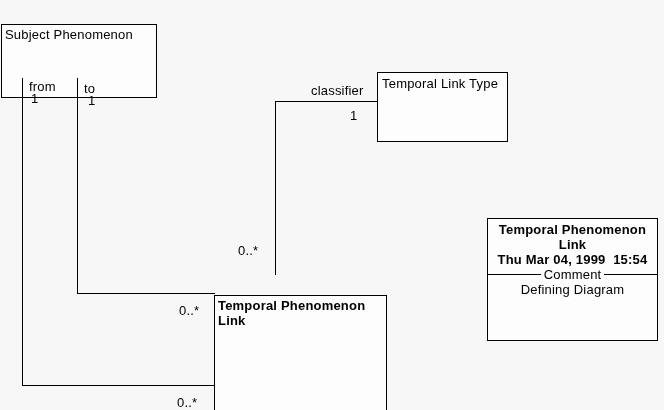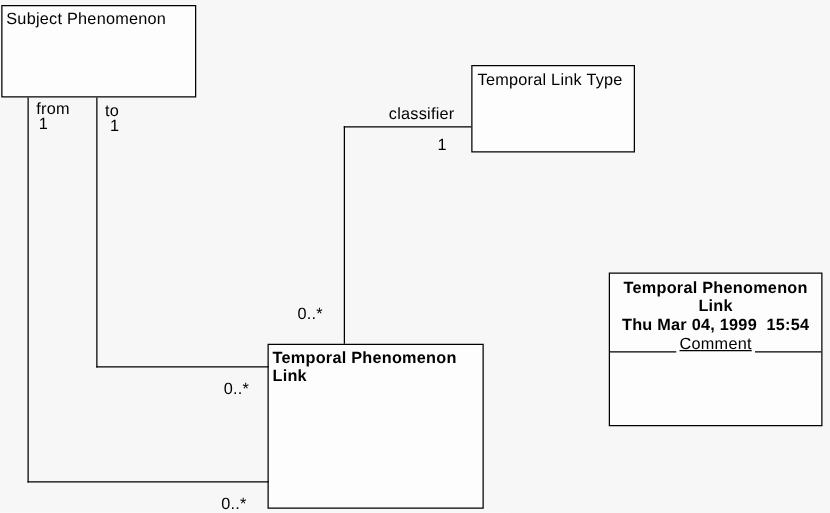--- a/index.html
+++ b/index.html
@@ -16,20 +16,21 @@
 
   .cls-box {
     position: absolute;
     box-sizing: border-box;
     border: 1px solid #000;
     background: #fdfdfd;
     font-size: 13px;
     letter-spacing: 0.2px;
     line-height: 15px;
     padding: 2px 3px;
+    margin-top: 20px;
   }
   .cls-box.bold-title { font-weight: bold; }
 
   .hline, .vline { position: absolute; background: #000; }
   .hline { height: 1px; }
   .vline { width: 1px; }
 
   .lbl {
     position: absolute;
     font-size: 13px;
@@ -53,23 +54,22 @@
     text-align: center;
     padding-top: 3px;
   }
   .cb-line {
     line-height: 15px;
     white-space: pre-wrap;
   }
   .cb-line.bold { font-weight: bold; }
   .cb-sep {
     display: flex;
-    align-items: flex-end;
+    align-items: center;
     height: 15px;
-    text-decoration: underline;
   }
   .cb-sep .sep-line {
     flex: 1;
     height: 1px;
     background: #000;
   }
   .cb-sep .sep-label {
     padding: 0 3px;
     line-height: 15px;
   }
@@ -110,15 +110,16 @@
   <span class="lbl" style="left:238px; top:244px;">0..*</span>
 
   <div class="comment-box">
     <div class="cb-line bold">Temporal Phenomenon Link</div>
     <div class="cb-line bold">Thu Mar 04, 1999  15:54</div>
     <div class="cb-sep">
       <span class="sep-line"></span>
       <span class="sep-label">Comment</span>
       <span class="sep-line"></span>
     </div>
+    <div class="cb-line">Defining Diagram</div>
   </div>
 
 </div>
 
 </body></html>

